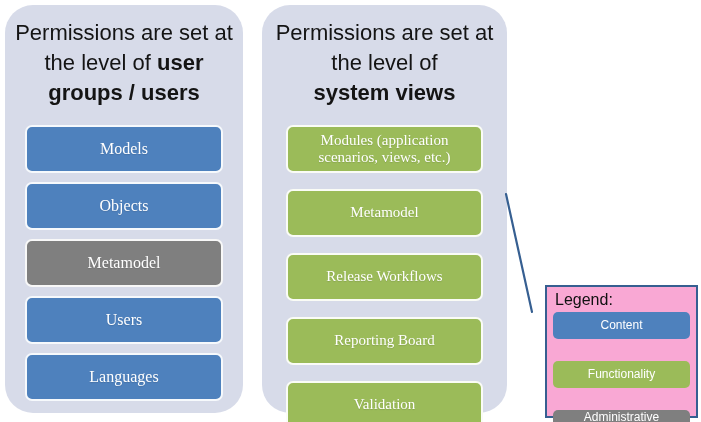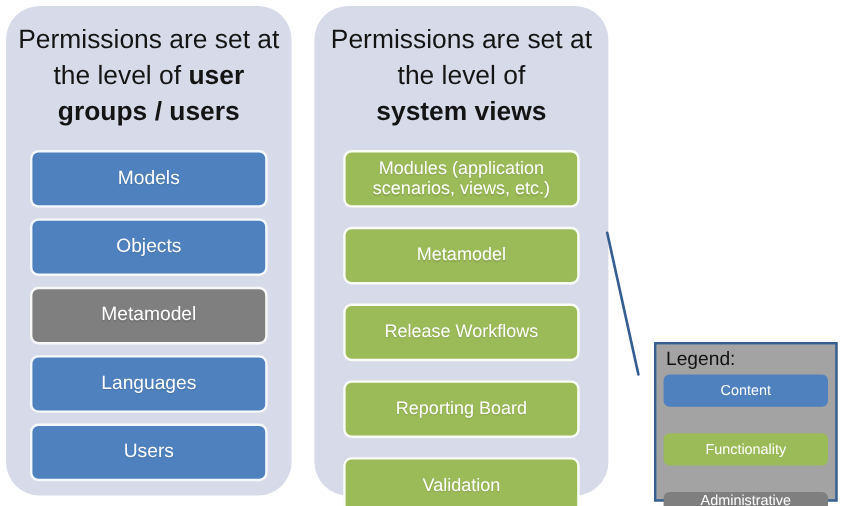--- a/index.html
+++ b/index.html
@@ -45,33 +45,34 @@
     border: 2px solid rgba(255,255,255,0.95);
     display: flex;
     align-items: center;
     justify-content: center;
     text-align: center;
     color: #ffffff;
     font-size: 16px;
     line-height: 1.15;
     padding: 16px 8px;
     text-shadow: 0 1px 1px rgba(0,0,0,0.12);
+    font-family: Liberation Serif, serif;
   }
   .panel-right .diagram-btn { font-size: 15px; }
   .fill-blue  { background: #4E81BD; }
   .fill-green { background: #9BBB59; }
   .fill-gray  { background: #7F7F7F; }
 
   .legend-box {
     position: absolute;
     left: 545px;
     top: 285px;
     width: 153px;
     height: 133px;
-    background: #a3a3a3;
+    background: #f9a8d4;
     border: 2px solid #365F91;
   }
   .legend-title {
     font-size: 16px;
     color: #111111;
     padding: 4px 0 3px 8px;
   }
   .legend-stack {
     display: flex;
     flex-direction: column;
@@ -98,22 +99,22 @@
 <body>
 
 <div class="canvas">
 
   <div class="panel panel-left">
     <div class="panel-title" id="left-title"><span>Permissions are set at the level of </span><span class="bold">user groups / users</span></div>
     <div class="btn-stack" id="left-stack">
         <div class="diagram-btn fill-blue">Models</div>
         <div class="diagram-btn fill-blue">Objects</div>
         <div class="diagram-btn fill-gray">Metamodel</div>
+        <div class="diagram-btn fill-blue">Users</div>
         <div class="diagram-btn fill-blue">Languages</div>
-        <div class="diagram-btn fill-blue">Users</div>
       </div>
   </div>
 
   <div class="panel panel-right">
     <div class="panel-title" id="right-title"><span>Permissions are set at the level of</span><br><span class="bold">system views</span></div>
     <div class="btn-stack" id="right-stack">
         <div class="diagram-btn fill-green">Modules (application scenarios, views, etc.)</div>
         <div class="diagram-btn fill-green">Metamodel</div>
         <div class="diagram-btn fill-green">Release Workflows</div>
         <div class="diagram-btn fill-green">Reporting Board</div>

